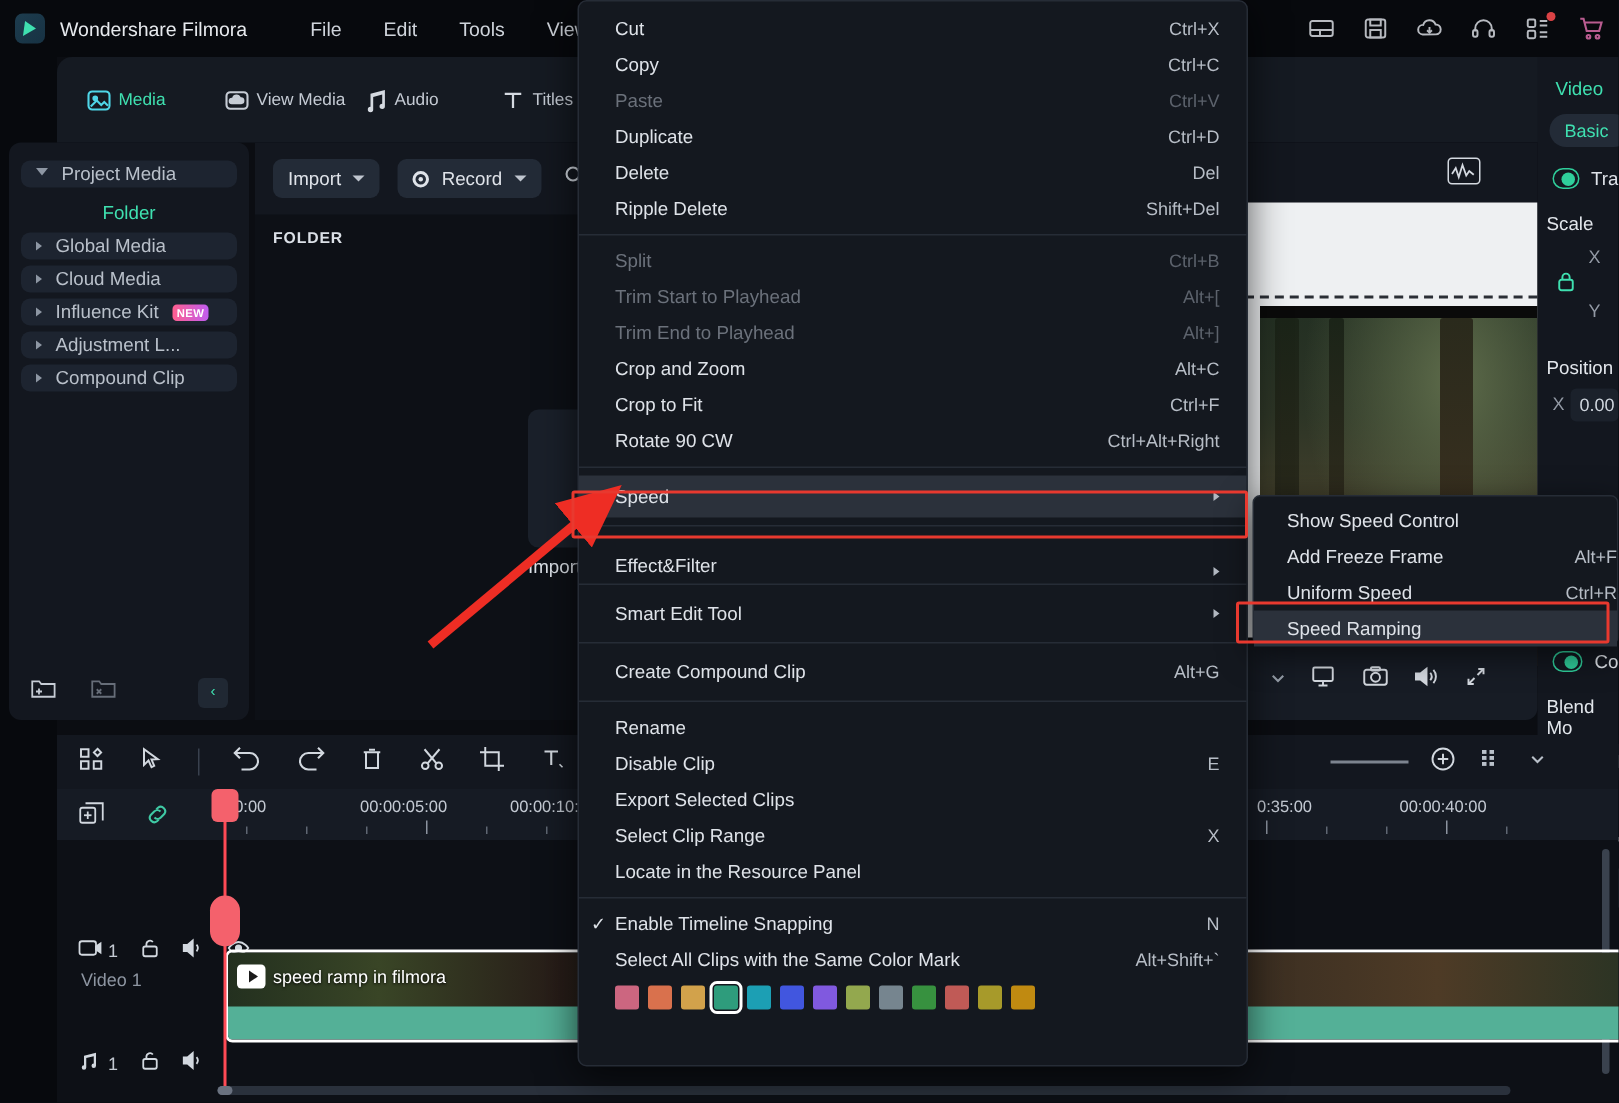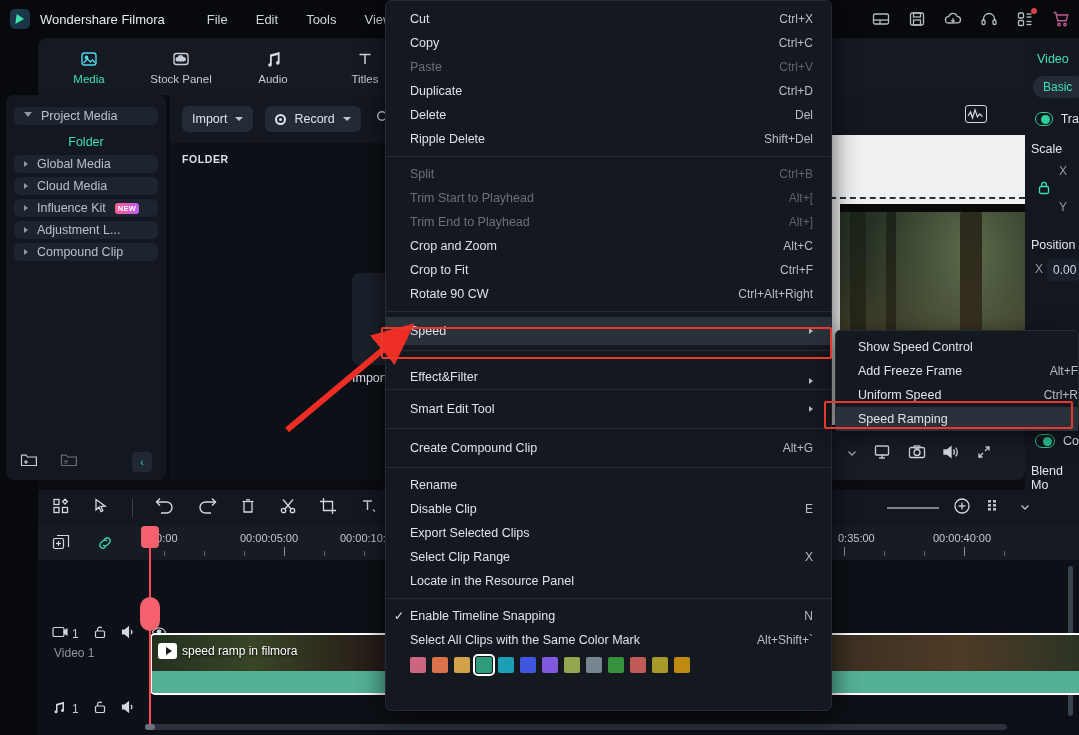--- a/index.html
+++ b/index.html
@@ -30,21 +30,21 @@
   .tb-icon { width: 20px; height: 20px; position: relative; opacity: .85; }
   .tb-icon svg { width: 20px; height: 20px; display: block; }
   .badge-dot { position: absolute; top: -1px; right: -2px; width: 6px; height: 6px; border-radius: 50%; background: #ff4d4f; }
 
   
   .toolbar {
     position: absolute; top: 38px; left: 38px; width: 1041px; height: 57px;
     background: #151a22; border-top-left-radius: 10px;
   }
   .tabs { display: flex; height: 57px; align-items: center; padding-left: 18px; gap: 26px; }
-  .tab { width: 66px; display: flex; flex-direction: column; align-items: center; gap: 3px; cursor: pointer; }
+  .tab { width: 66px; display: flex; flex-direction: row; align-items: center; gap: 3px; cursor: pointer; }
   .tab .ic { height: 22px; display:flex; align-items:center; justify-content:center; }
   .tab .lb { font-size: 11.5px; color: #c4cad3; white-space: nowrap; }
   .tab.active .lb { color: #3fe0b0; }
   .tab svg { display:block; }
 
   
   .left-rail { position:absolute; top:38px; left:0; width:38px; height:697px; background:#07090d; }
 
   
   .sidebar {
@@ -267,21 +267,21 @@
           </span>
         <span class="lb">Media</span>
       </div>
       <div class="tab">
         <span class="ic">
             <svg width="20" height="20" viewBox="0 0 20 20" fill="none" stroke="#c6ccd5" stroke-width="1.4">
               <rect x="3" y="4.5" width="14" height="11" rx="2.5"></rect>
               <path d="M6.5 12.5a2.2 2.2 0 0 1 .3-4.4 3 3 0 0 1 5.7-.2 2.3 2.3 0 0 1 .3 4.6z" fill="#c6ccd5" stroke="none"></path>
             </svg>
           </span>
-        <span class="lb">Stock Panel</span>
+        <span class="lb">View Media</span>
       </div>
       <div class="tab">
         <span class="ic">
             <svg width="20" height="20" viewBox="0 0 20 20" fill="#d5dae1">
               <path d="M7 14.2a1.8 1.8 0 1 0 1.8 1.8V7.6l6-1.6v6.1a1.8 1.8 0 1 0 1.8 1.8V3l-9.6 2.5z"></path>
             </svg>
           </span>
         <span class="lb">Audio</span>
       </div>
       <div class="tab">

